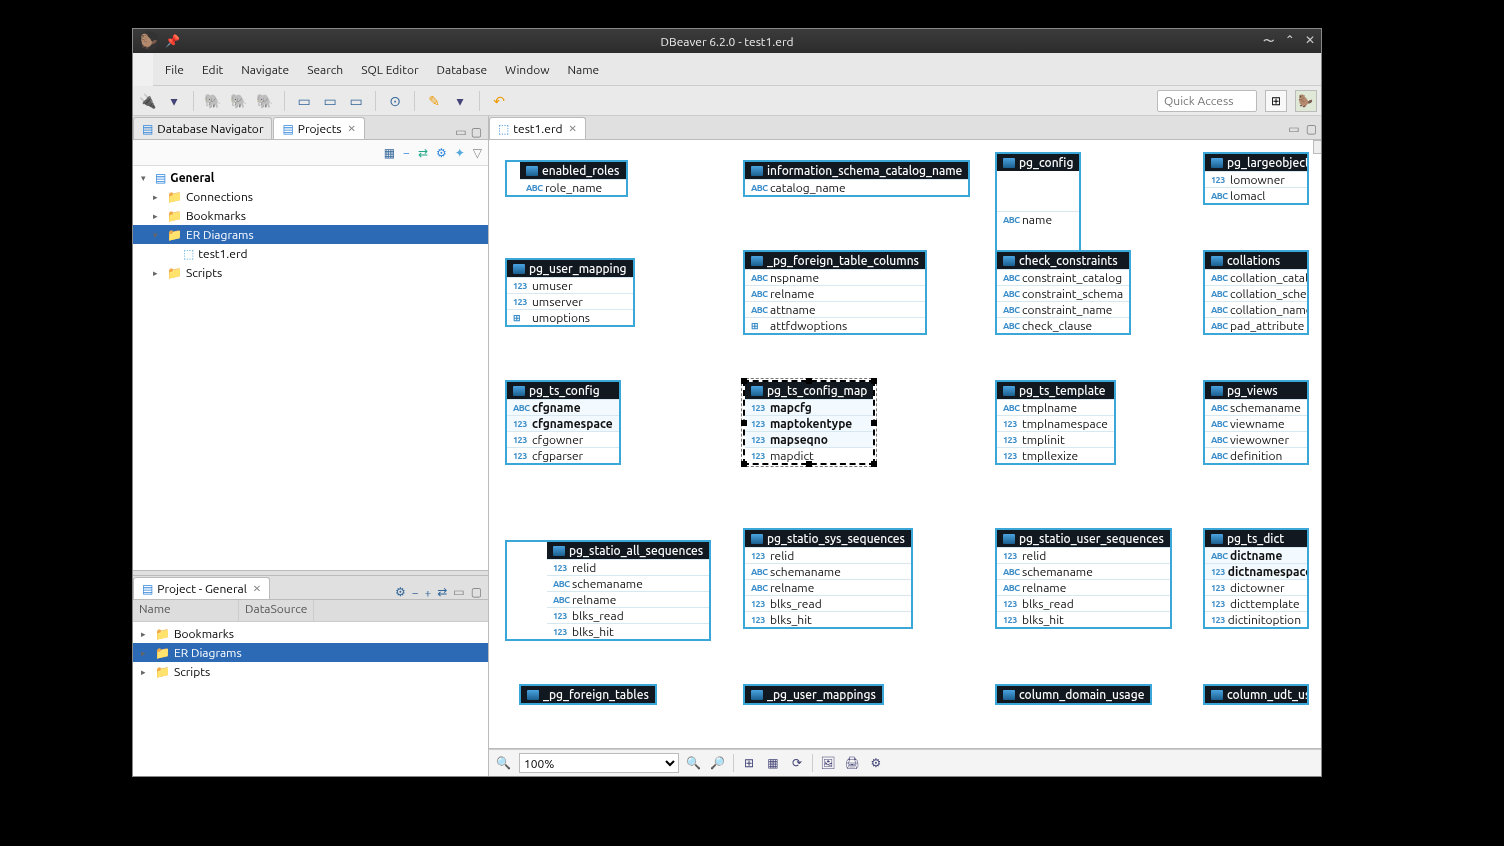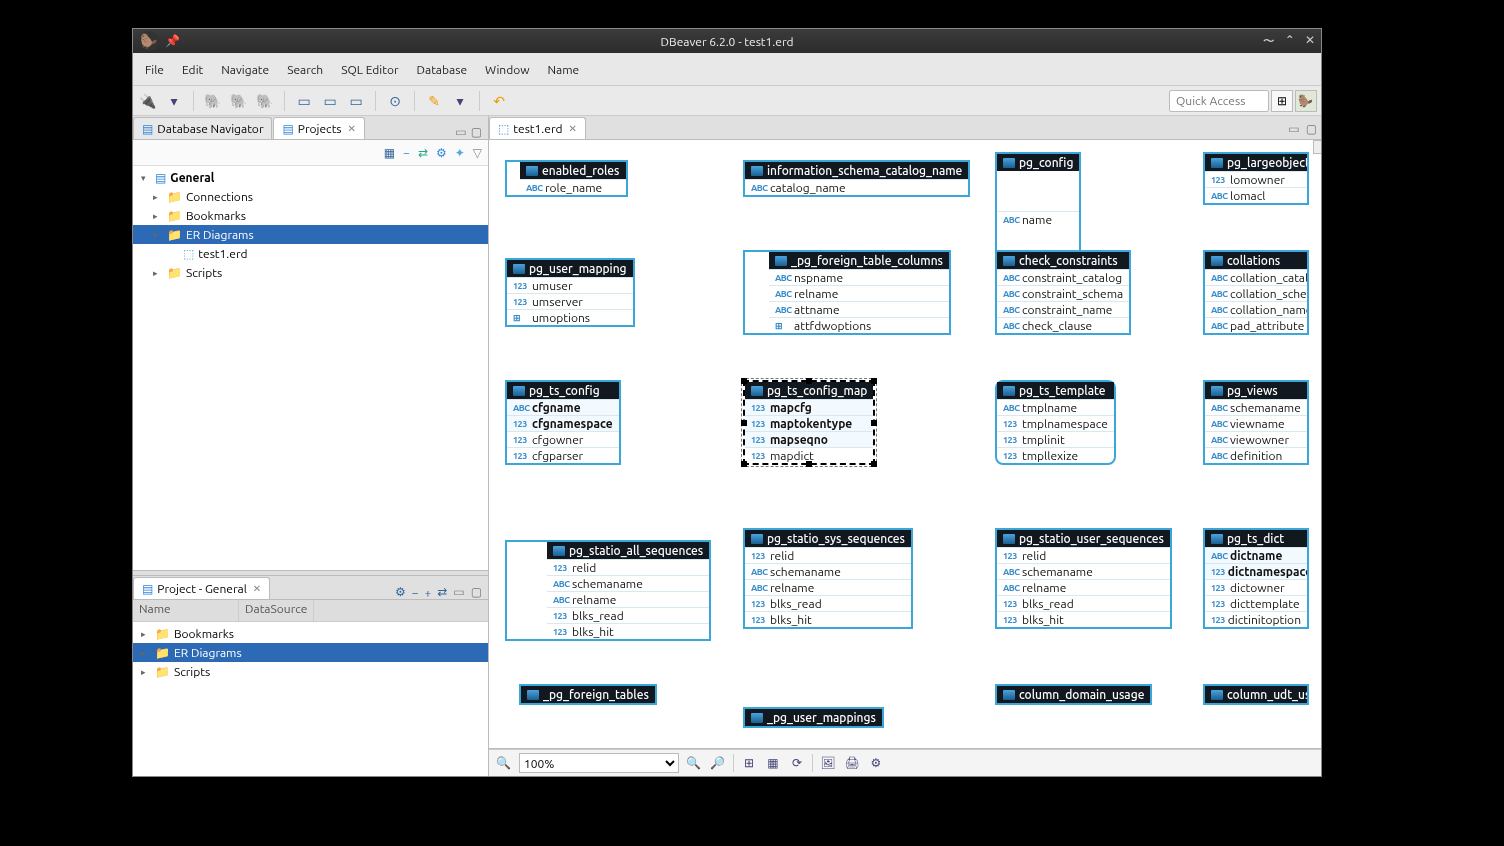--- a/index.html
+++ b/index.html
@@ -4,26 +4,26 @@
 <style>
 * { margin:0; padding:0; box-sizing:border-box; font-family:"Segoe UI",Ubuntu,Cantarell,sans-serif; font-size:12px; }
 body { background:#000; width:1504px; height:846px; position:relative; }
 .window { position:absolute; left:132px; top:28px; width:1190px; height:749px; background:#f0f0f0; border:1px solid #888; display:flex; flex-direction:column; }
 .titlebar { height:24px; background:linear-gradient(#3b3b3b,#2c2c2c); color:#ddd; display:flex; align-items:center; padding:0 6px; }
 .titlebar .logo { width:20px; height:20px; background:#333; border-radius:50%; display:flex; align-items:center; justify-content:center; color:#aaa; font-size:14px; margin-right:6px;}
 .titlebar .pin { color:#aaa; margin-right:auto;}
 .titlebar .title { position:absolute; left:50%; transform:translateX(-50%); color:#eee; }
 .titlebar .winbtns { margin-left:auto; display:flex; gap:10px; color:#ccc; }
 .titlebar .winbtns span { cursor:pointer; }
-.menubar { height:24px; background:#e8e8e8; border-bottom:1px solid #ccc; display:flex; align-items:center; padding:16px 4px; gap:2px;}
+.menubar { height:24px; background:#e8e8e8; border-bottom:1px solid #ccc; display:flex; align-items:center; padding:16px 4px; gap:2px;margin-left:20px;}
 .menubar span { padding:2px 8px; cursor:pointer; color:#222;}
 .toolbar { height:30px; background:#eaeaea; border-bottom:1px solid #ccc; display:flex; align-items:center; padding:0 4px; gap:4px;}
 .toolbar .sep { width:1px; height:20px; background:#ccc; margin:0 4px;}
 .toolbar .tbtn { width:22px; height:22px; display:flex; align-items:center; justify-content:center; color:#447; cursor:pointer; font-size:14px;}
-.toolbar .qa { margin-left:auto; display:flex; align-items:flex-end; }
+.toolbar .qa { margin-left:auto; display:flex; align-items:flex-end; gap:6px;}
 .toolbar .qa input { width:100px; height:22px; border:1px solid #bbb; background:#fff; padding:0 6px; color:#888; border-radius:2px;}
 .toolbar .qa .persp { width:22px; height:22px; border:1px solid #bbb; background:#f8f8f8; display:flex; align-items:center; justify-content:center; cursor:pointer; margin-left:2px;}
 .content { flex:1; display:flex; min-height:0;}
 .left { width:356px; border-right:1px solid #bbb; display:flex; flex-direction:column; background:#efefef;}
 .tabs { height:24px; display:flex; align-items:flex-end; background:#e0e0e0; border-bottom:1px solid #bbb; position:relative;}
 .tab { height:22px; padding:0 8px; display:flex; align-items:center; gap:4px; border:1px solid #bbb; border-bottom:none; background:#e8e8e8; border-top-left-radius:3px; border-top-right-radius:3px; margin-right:1px; cursor:pointer;}
 .tab.active { background:#fff; }
 .tab .x { color:#888; margin-left:2px; font-size:10px;}
 .tabs .tabctrl { margin-left:auto; display:flex; gap:4px; padding:0 6px; color:#777;}
 .panel-toolbar { height:26px; border-bottom:1px solid #ddd; background:#fafafa; display:flex; align-items:center; justify-content:flex-end; padding:0 6px; gap:8px; color:#3a7; }
@@ -211,21 +211,21 @@
             <div class="ehdr"><span class="vicon"></span>pg_largeobject_</div>
             <div class="col"><span class="ct">123</span>lomowner</div>
             <div class="col"><span class="ct">ABC</span>lomacl</div>
           </div>
           <div class="entity" style="left: 16px; top: 118px;">
             <div class="ehdr"><span class="vicon"></span>pg_user_mapping</div>
             <div class="col"><span class="ct">123</span>umuser</div>
             <div class="col"><span class="ct">123</span>umserver</div>
             <div class="col"><span class="ct">⊞</span>umoptions</div>
           </div>
-          <div class="entity" style="left: 254px; top: 110px; padding-left: 24px;">
+          <div class="entity" style="left: 254px; top: 110px;">
             <div class="ehdr"><span class="vicon"></span>_pg_foreign_table_columns</div>
             <div class="col"><span class="ct">ABC</span>nspname</div>
             <div class="col"><span class="ct">ABC</span>relname</div>
             <div class="col"><span class="ct">ABC</span>attname</div>
             <div class="col"><span class="ct">⊞</span>attfdwoptions</div>
           </div>
           <div class="entity" style="left: 506px; top: 110px;">
             <div class="ehdr"><span class="vicon"></span>check_constraints</div>
             <div class="col"><span class="ct">ABC</span>constraint_catalog</div>
             <div class="col"><span class="ct">ABC</span>constraint_schema</div>
@@ -254,21 +254,21 @@
             <div class="col"><span class="ct">123</span>mapdict</div>
             <div class="handle" style="left: -4px; top: -4px;"></div>
             <div class="handle" style="left: calc(50% - 3px); top: -4px;"></div>
             <div class="handle" style="left: calc(100% - 2px); top: -4px;"></div>
             <div class="handle" style="left: -4px; top: calc(50% - 3px);"></div>
             <div class="handle" style="left: calc(100% - 2px); top: calc(50% - 3px);"></div>
             <div class="handle" style="left: -4px; top: calc(100% - 2px);"></div>
             <div class="handle" style="left: calc(50% - 3px); top: calc(100% - 2px);"></div>
             <div class="handle" style="left: calc(100% - 2px); top: calc(100% - 2px);"></div>
           </div>
-          <div class="entity" style="left: 506px; top: 240px; border-radius: 8px;">
+          <div class="entity" style="left: 506px; top: 240px;">
             <div class="ehdr"><span class="vicon"></span>pg_ts_template</div>
             <div class="col"><span class="ct">ABC</span>tmplname</div>
             <div class="col"><span class="ct">123</span>tmplnamespace</div>
             <div class="col"><span class="ct">123</span>tmplinit</div>
             <div class="col"><span class="ct">123</span>tmpllexize</div>
           </div>
           <div class="entity" style="left: 714px; top: 240px; width: 106px; overflow: hidden;">
             <div class="ehdr"><span class="vicon"></span>pg_views</div>
             <div class="col"><span class="ct">ABC</span>schemaname</div>
             <div class="col"><span class="ct">ABC</span>viewname</div>
@@ -303,21 +303,21 @@
             <div class="ehdr"><span class="vicon"></span>pg_ts_dict</div>
             <div class="col bold"><span class="ct">ABC</span>dictname</div>
             <div class="col bold"><span class="ct">123</span>dictnamespace</div>
             <div class="col"><span class="ct">123</span>dictowner</div>
             <div class="col"><span class="ct">123</span>dicttemplate</div>
             <div class="col"><span class="ct">123</span>dictinitoption</div>
           </div>
           <div class="entity" style="left: 30px; top: 544px;">
             <div class="ehdr"><span class="vicon"></span>_pg_foreign_tables</div>
           </div>
-          <div class="entity" style="left: 254px; top: 567px; text-align: right;">
+          <div class="entity" style="left: 254px; top: 544px; text-align: right;">
             <div class="ehdr"><span class="vicon"></span>_pg_user_mappings</div>
           </div>
           <div class="entity" style="left: 506px; top: 544px;">
             <div class="ehdr"><span class="vicon"></span>column_domain_usage</div>
           </div>
           <div class="entity" style="left: 714px; top: 544px; width: 106px; overflow: hidden;">
             <div class="ehdr"><span class="vicon"></span>column_udt_us</div>
           </div>
         </div>
       <div class="rbar">

